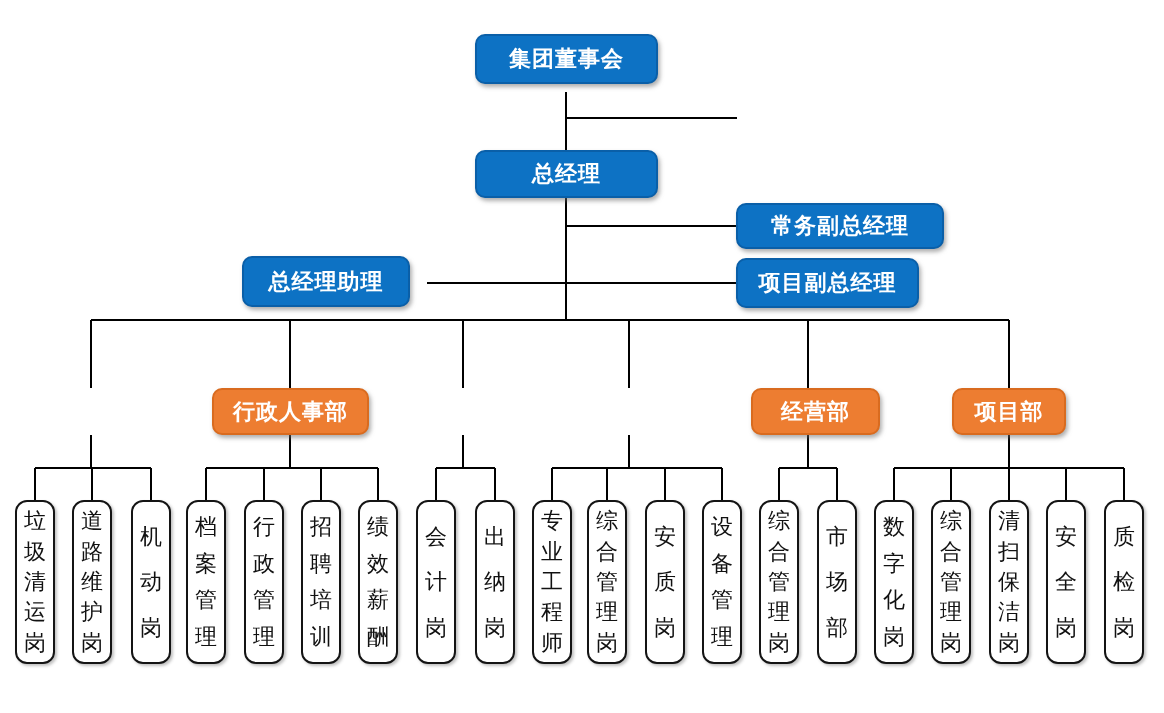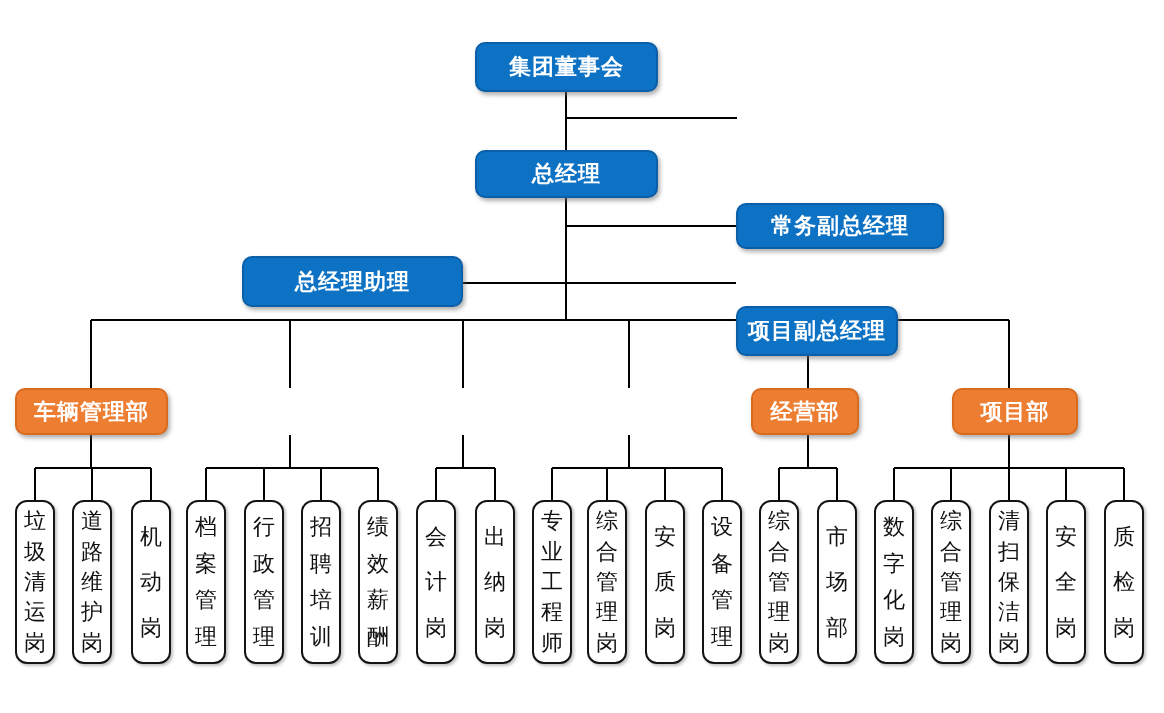--- a/index.html
+++ b/index.html
@@ -91,29 +91,29 @@
       <div class="vline" style="left: 721.3px; top: 468px; width: 1.4px; height: 32px;"></div>
       <div class="vline" style="left: 778.3px; top: 468px; width: 1.4px; height: 32px;"></div>
       <div class="vline" style="left: 836.3px; top: 468px; width: 1.4px; height: 32px;"></div>
       <div class="vline" style="left: 893.3px; top: 468px; width: 1.4px; height: 32px;"></div>
       <div class="vline" style="left: 950.3px; top: 468px; width: 1.4px; height: 32px;"></div>
       <div class="vline" style="left: 1008.3px; top: 468px; width: 1.4px; height: 32px;"></div>
       <div class="vline" style="left: 1065.3px; top: 468px; width: 1.4px; height: 32px;"></div>
       <div class="vline" style="left: 1123.3px; top: 468px; width: 1.4px; height: 32px;"></div>
     </div>
 
-  <div class="bluebox" style="left:475px;top:42px;width:183px;height:50px;">集团董事会</div>
+  <div class="bluebox" style="left:475px;top:34px;width:183px;height:50px;">集团董事会</div>
   <div class="bluebox" style="left:475px;top:150px;width:183px;height:48px;">总经理</div>
   <div class="bluebox" style="left:736px;top:203px;width:208px;height:46px;">常务副总经理</div>
-  <div class="bluebox" style="left:736px;top:258px;width:162px;height:50px;margin-top:48px;">项目副总经理</div>
-  <div class="bluebox" style="left:242px;top:256px;width:221px;height:51px;">总经理助理</div>
-
-  <div class="orangebox" style="left:15px;width:153px;">车辆管理部</div>
-  <div class="orangebox" style="left:751px;width:108px;">经营部</div>
-  <div class="orangebox" style="left:952px;width:126px;">项目部</div>
+  <div class="bluebox" style="left:736px;top:258px;width:183px;height:50px;">项目副总经理</div>
+  <div class="bluebox" style="left:242px;top:256px;width:168px;height:51px;">总经理助理</div>
+
+  <div class="orangebox" style="left:212px;width:157px;">行政人事部</div>
+  <div class="orangebox" style="left:751px;width:129px;">经营部</div>
+  <div class="orangebox" style="left:952px;width:114px;">项目部</div>
 
   <div class="vbox" style="left:15px;">
       <span class="vtext">
         <span class="vchar">垃</span>
         <span class="vchar">圾</span>
         <span class="vchar">清</span>
         <span class="vchar">运</span>
         <span class="vchar">岗</span>
       </span>
     </div>

